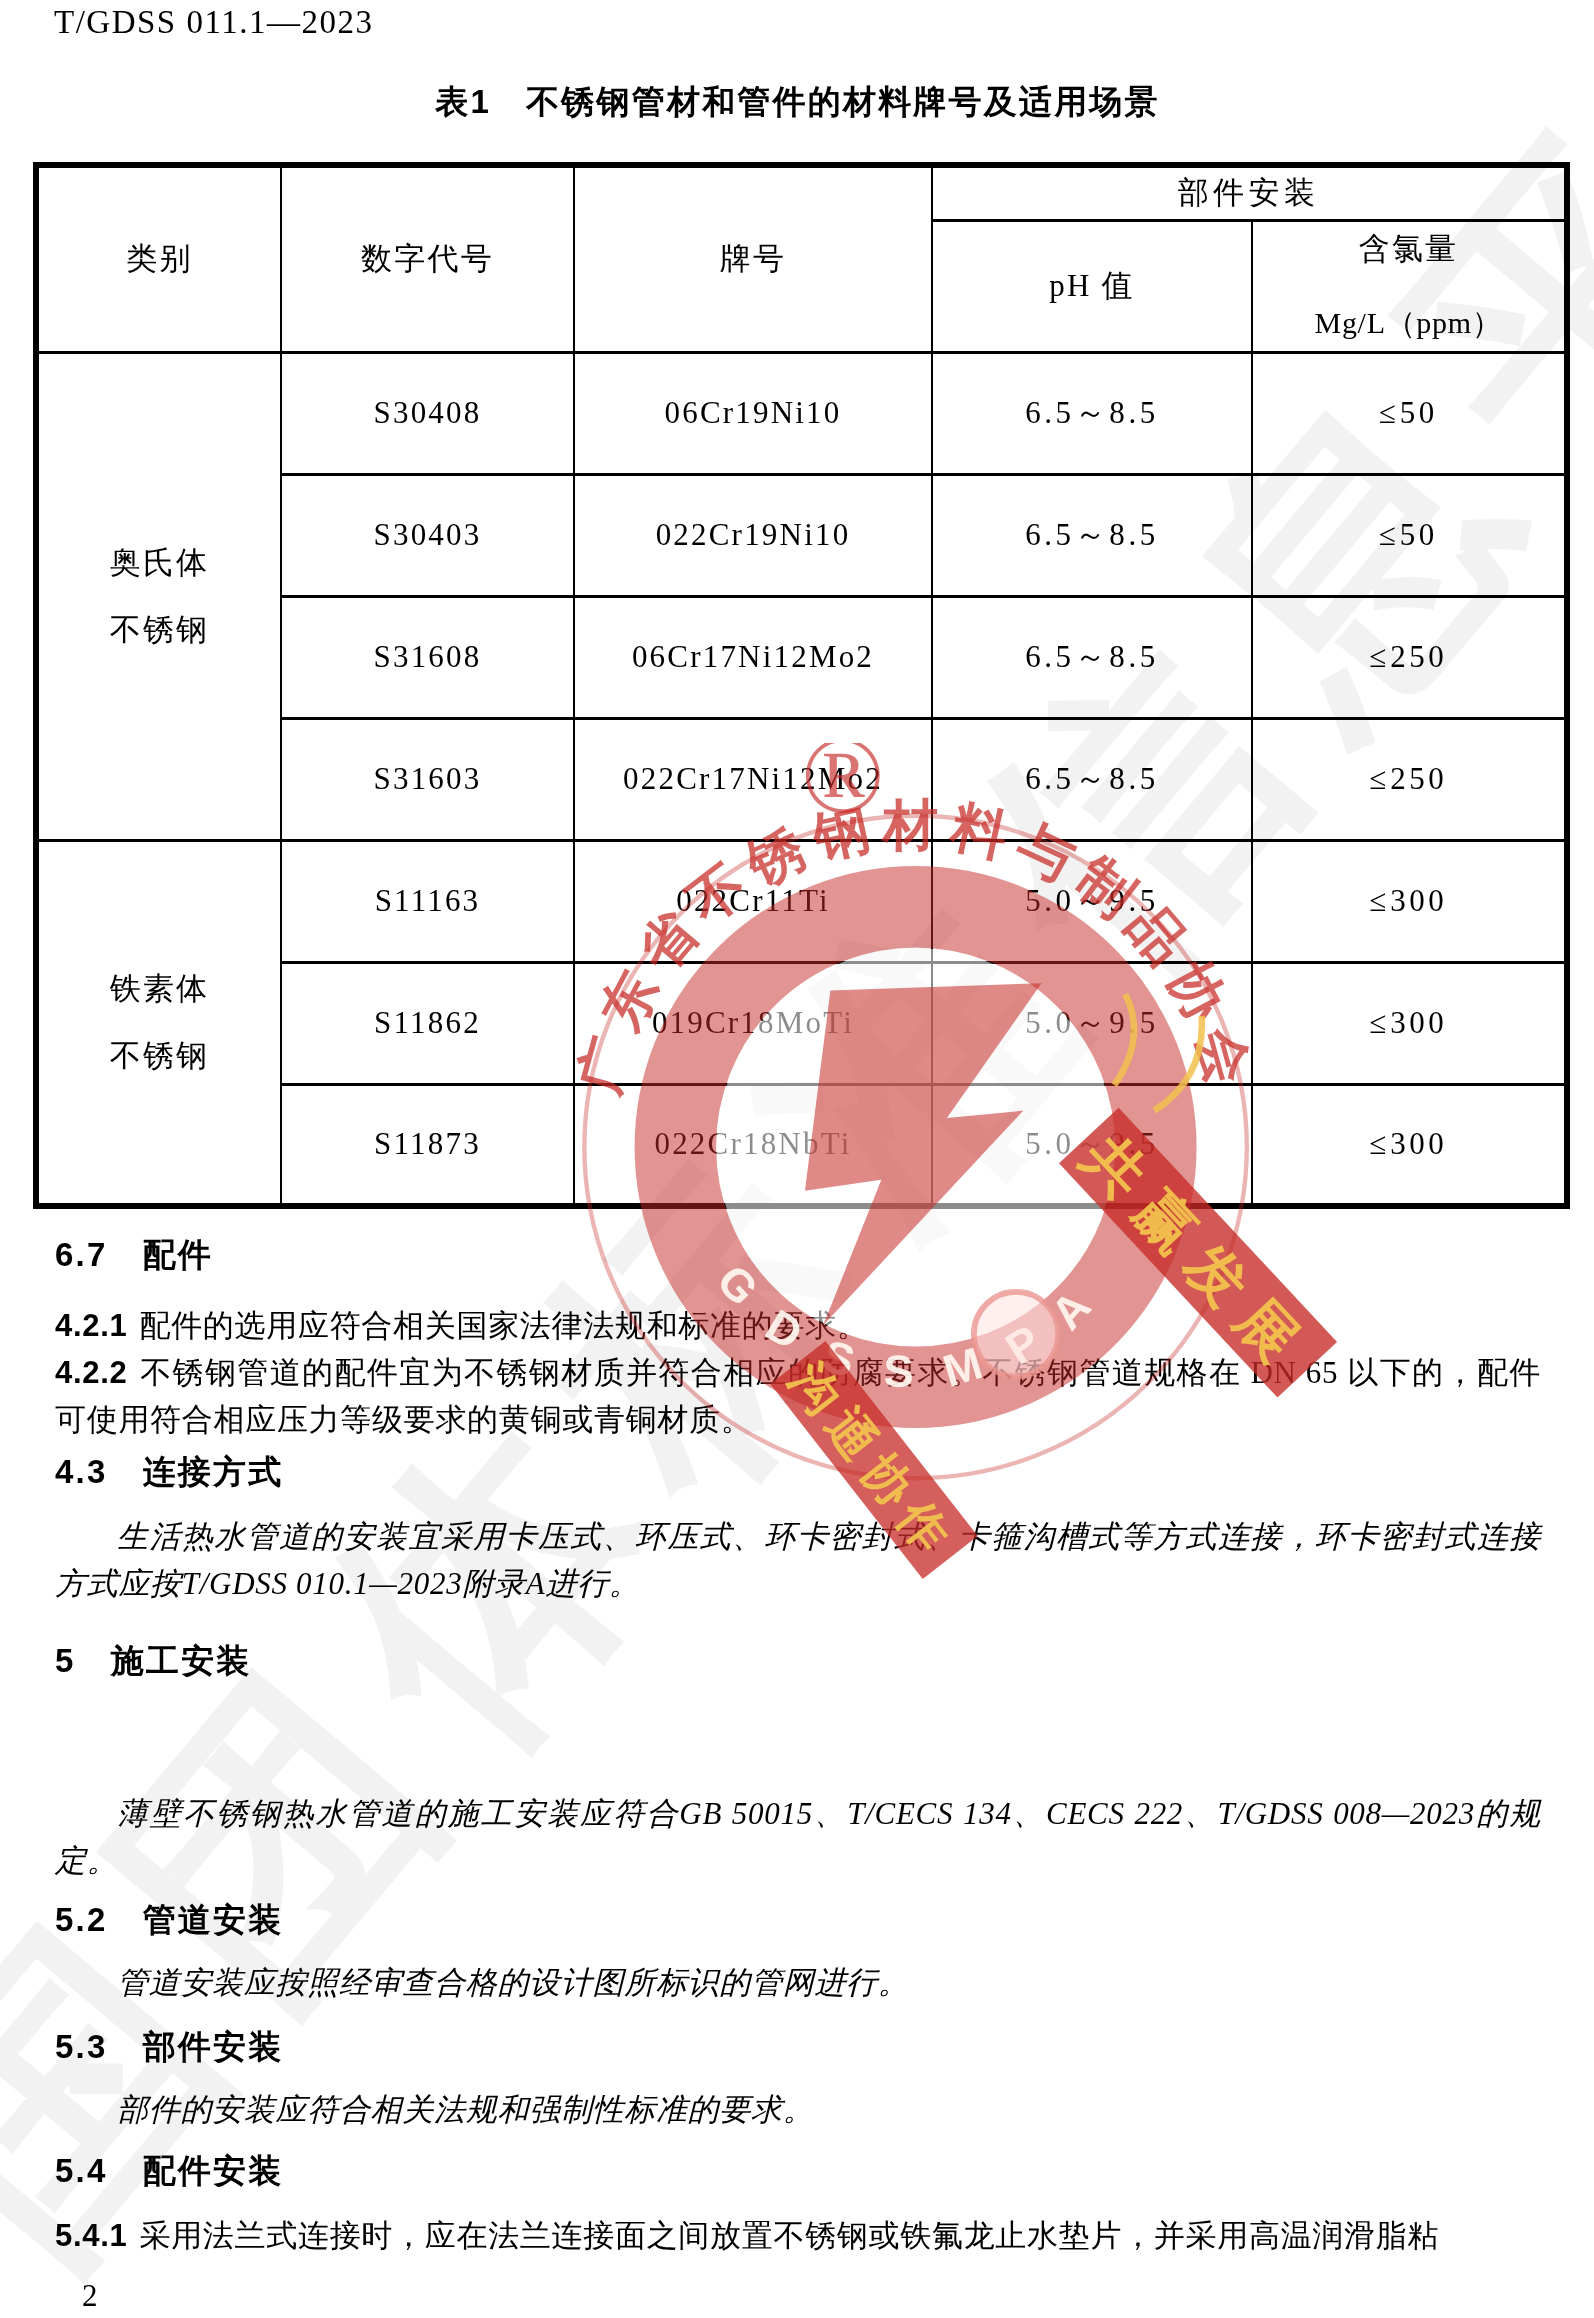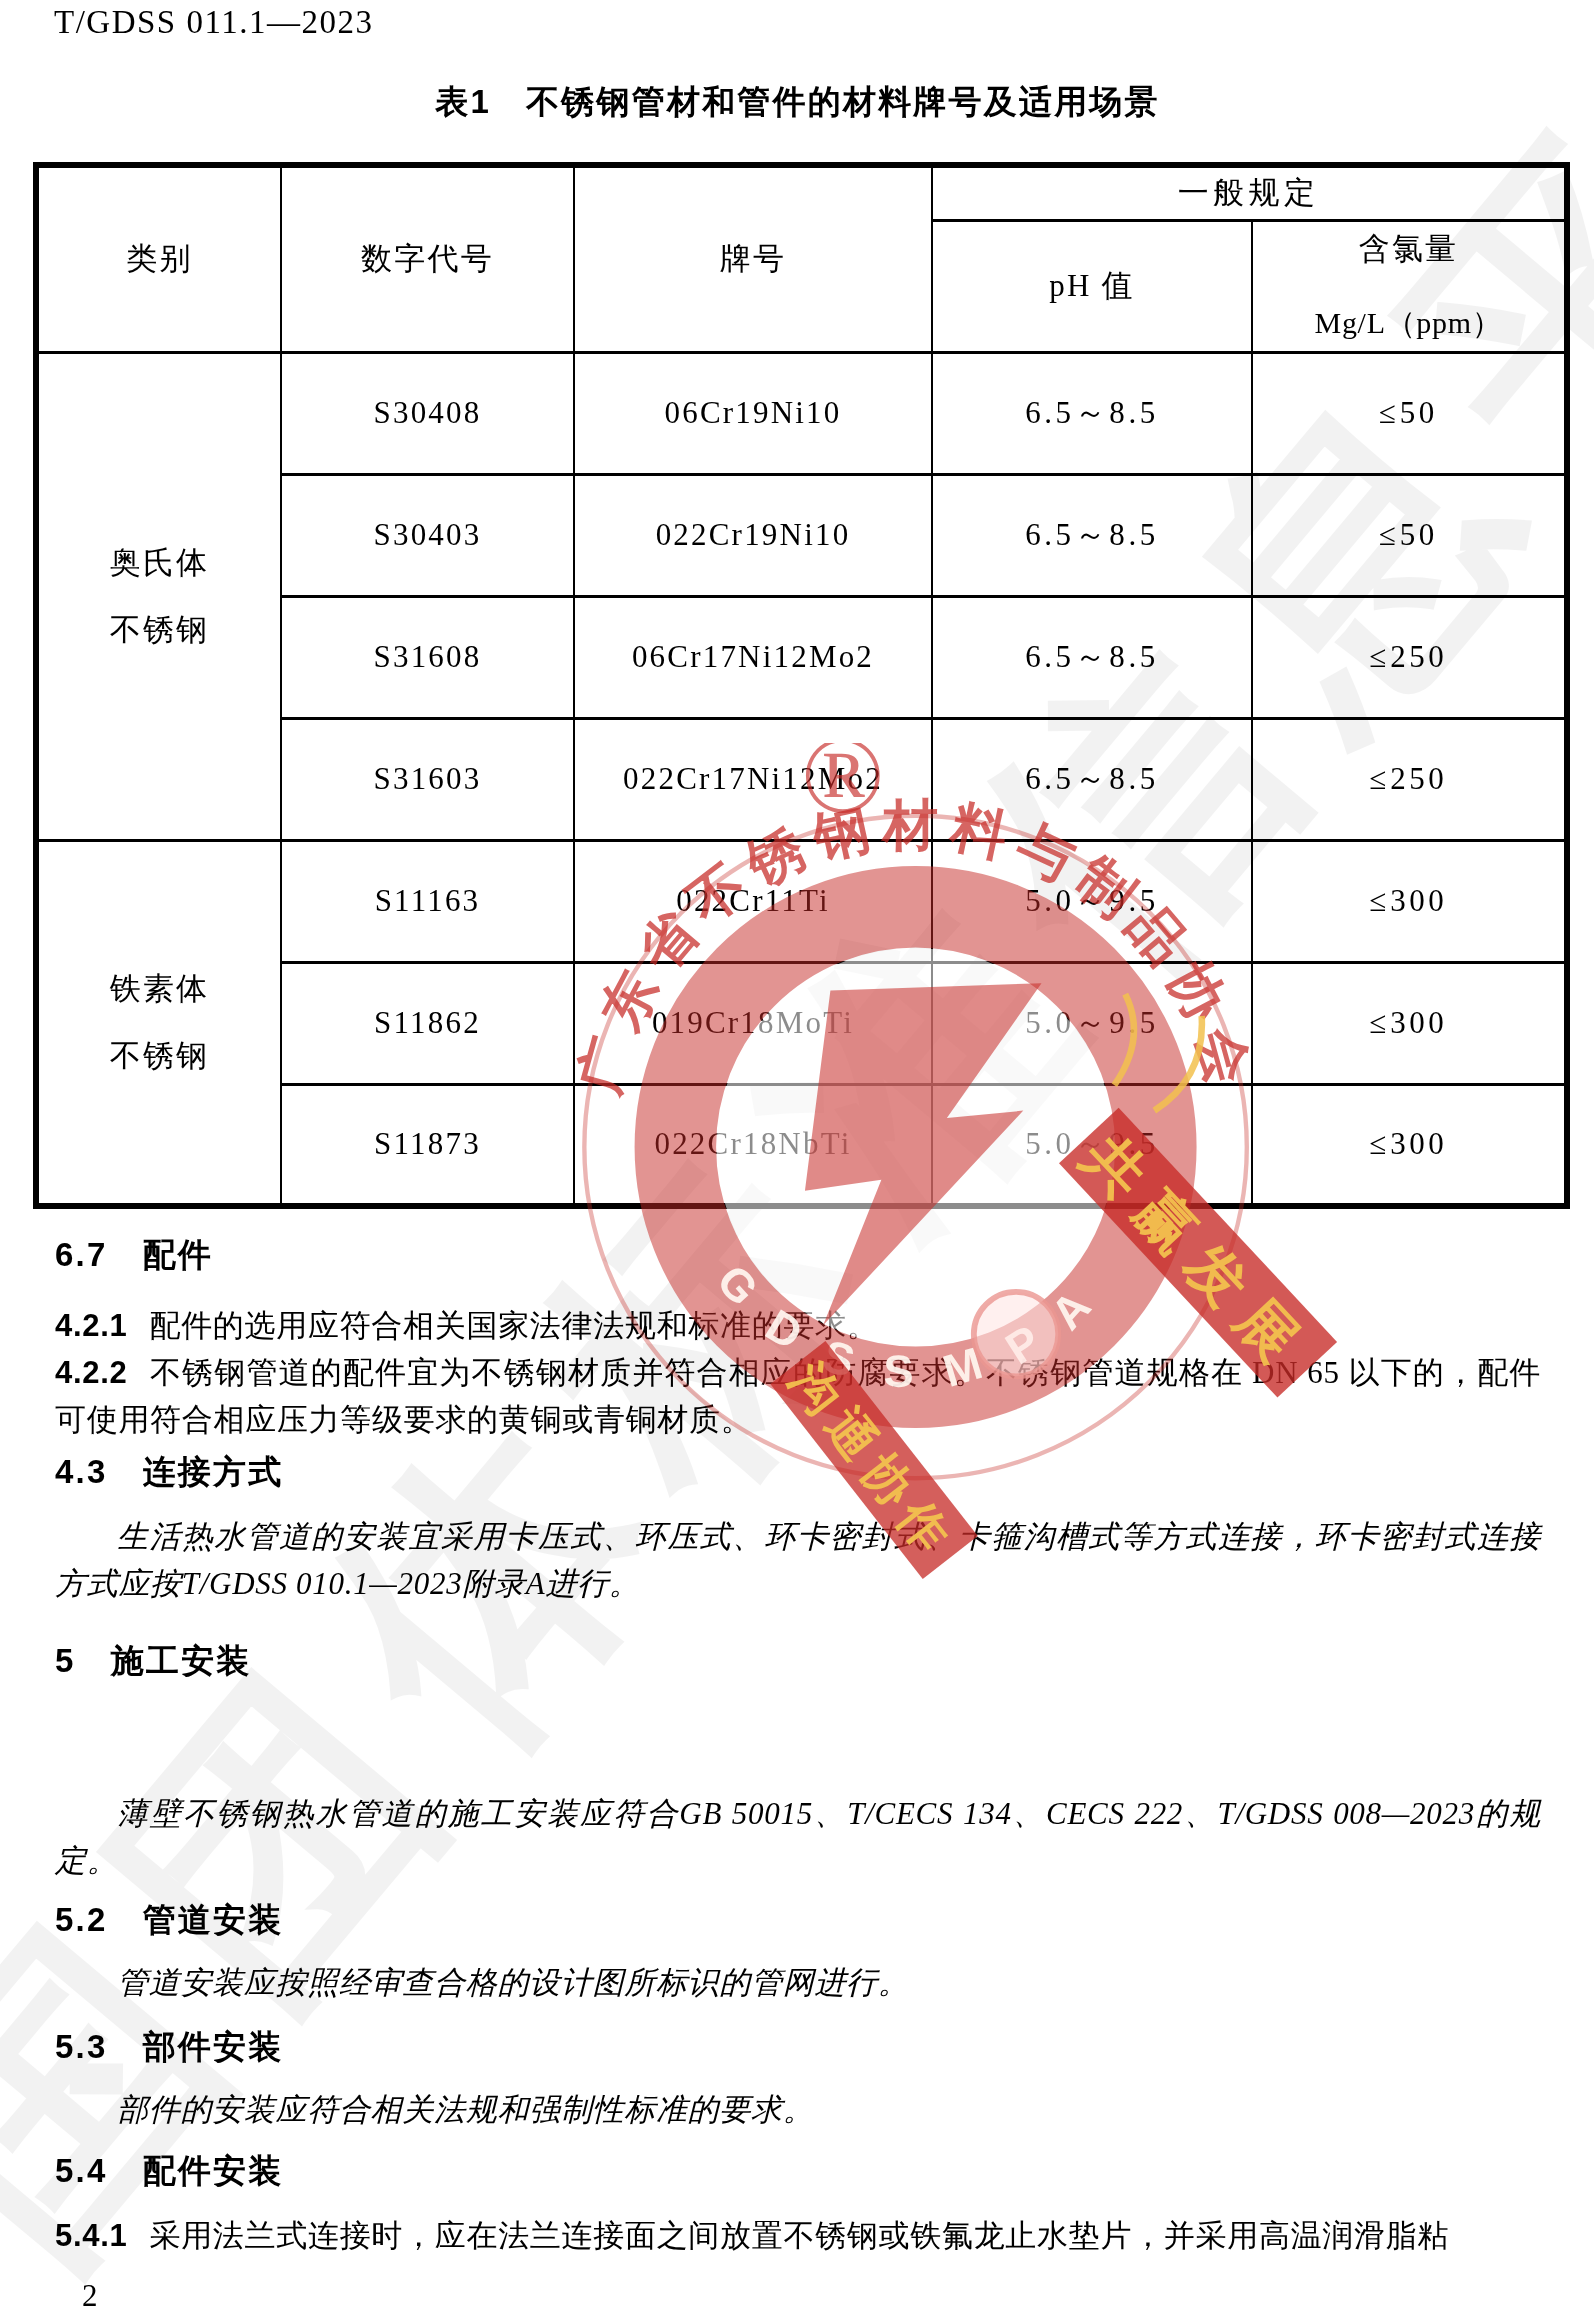--- a/index.html
+++ b/index.html
@@ -70,21 +70,21 @@
     font-weight: bold; font-size: 33px; letter-spacing: 2.2px;
     line-height: 38px;
   }
   .body {
     font-size: 31px; line-height: 47px;
     text-align: justify; letter-spacing: 0.7px;
   }
   .indent { text-indent: 2em; font-style: italic; }
   .cnum {
     font-family: "Liberation Sans", "DejaVu Sans", sans-serif;
-    font-weight: bold; margin-right: 22px;
+    font-weight: bold; margin-right: 12px;
   }
   .pgnum {
     position: absolute; left: 82px; top: 2278px;
     font-size: 31px; z-index: 1;
   }
   
   .stamp {
     position: absolute; left: 539px; top: 743px;
     width: 874px; height: 859px;
     z-index: 3; pointer-events: none;
@@ -121,21 +121,21 @@
         <col style="width:293px">
         <col style="width:358px">
       <col style="width:320px">
         <col style="width:315px">
     </colgroup>
     <tbody>
       <tr class="h1">
         <td rowspan="2">类别</td>
         <td rowspan="2">数字代号</td>
         <td rowspan="2">牌号</td>
-        <td colspan="2" class="scen">一般规定</td>
+        <td colspan="2" class="scen">部件安装</td>
       </tr>
       <tr class="h2">
         <td>pH 值</td>
         <td class="cl-h">
           <div>含氯量</div>
           <div class="unit">Mg/L（ppm）</div>
         </td>
       </tr>
 
       <tr class="r">

